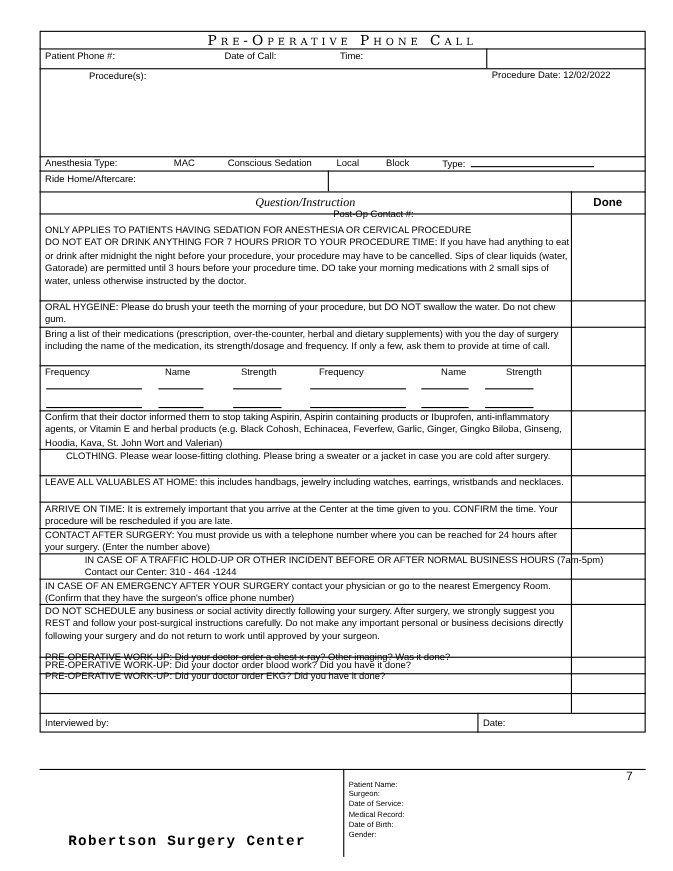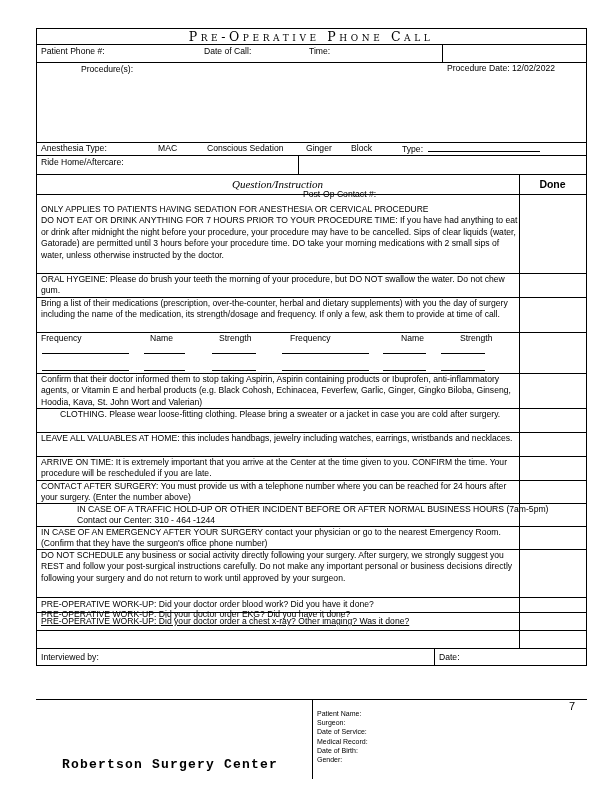--- a/index.html
+++ b/index.html
@@ -60,21 +60,21 @@
 <div class="t" style="left:41px; top:46px;">Patient Phone #:</div>
 <div class="t" style="left:204px; top:46px;">Date of Call:</div>
 <div class="t" style="left:309px; top:46px;">Time:</div>
 <div class="t" style="left:447px; top:63px;">Procedure Date: 12/02/2022</div>
 
 <div class="t" style="left:41px; top:64px;padding-left:40px;">Procedure(s):</div>
 
 <div class="t" style="left:41px; top:143px;">Anesthesia Type:</div>
 <div class="t" style="left:158px; top:143px;">MAC</div>
 <div class="t" style="left:207px; top:143px;">Conscious Sedation</div>
-<div class="t" style="left:306px; top:143px;">Ginger</div>
+<div class="t" style="left:306px; top:143px;">Local</div>
 <div class="t" style="left:351px; top:143px;">Block</div>
 <div class="t" style="left:402px; top:143px;">
   <span>Type:</span>
   <span class="blank" style="width:112px; margin-left:3px;"></span>
 </div>
 
 <div class="t" style="left:41px; top:157px;">Ride Home/Aftercare:</div>
 <div class="t" style="left:303px; top:157px;margin-top:32px;">Post-Op Contact #:</div>
 
 <div class="qhead">Question/Instruction</div>
@@ -112,21 +112,21 @@
 
 <div class="para" style="left:41px; top:374px;">Confirm that their doctor informed them to stop taking Aspirin, Aspirin containing products or Ibuprofen, anti-inflammatory agents, or Vitamin E and herbal products (e.g. Black Cohosh, Echinacea, Feverfew, Garlic, Ginger, Gingko Biloba, Ginseng, Hoodia, Kava, St. John Wort and Valerian)</div>
 <div class="para" style="left:41px; top:409px;margin-left:19px;">CLOTHING. Please wear loose-fitting clothing.  Please bring a sweater or a jacket in case you are cold after surgery.</div>
 <div class="para" style="left:41px; top:433px;">LEAVE ALL VALUABLES AT HOME:  this includes handbags, jewelry including watches, earrings, wristbands and necklaces.</div>
 <div class="para" style="left:41px; top:457px;">ARRIVE ON TIME:  It is extremely important that you arrive at the Center at the time given to you. CONFIRM the time.  Your procedure will be rescheduled if you are late.</div>
 <div class="para" style="left:41px; top:481px;">CONTACT AFTER SURGERY:  You must provide us with a telephone number where you can be reached for 24 hours after your surgery.  (Enter the number above)</div>
 <div class="para" style="left:41px; top:504px;margin-left:36px;">IN CASE OF A TRAFFIC HOLD-UP OR OTHER INCIDENT BEFORE OR AFTER NORMAL BUSINESS HOURS (7am-5pm) Contact our Center: 310 - 464 -1244</div>
 <div class="para" style="left:41px; top:527px;">IN CASE OF AN EMERGENCY AFTER YOUR SURGERY contact your physician or go to the nearest Emergency Room.  (Confirm that they have the surgeon's office phone number)</div>
 <div class="para" style="left:41px; top:550px;">DO NOT SCHEDULE any business or social activity directly following your surgery.  After surgery, we strongly suggest you REST and follow your post-surgical instructions carefully.  Do not make any important personal or business decisions directly following your surgery and do not return to work until approved by your surgeon.</div>
 <div class="para" style="left:41px; top:599px;">PRE-OPERATIVE WORK-UP:  Did your doctor order blood work?  Did you have it done?</div>
-<div class="para" style="left:41px; top:616px;text-decoration:underline;">PRE-OPERATIVE WORK-UP:  Did your doctor order a chest x-ray?  Other imaging?  Was it done?</div>
+<div class="para" style="left:41px; top:592px;">PRE-OPERATIVE WORK-UP:  Did your doctor order a chest x-ray?  Other imaging?  Was it done?</div>
 <div class="para" style="left:41px; top:609px;">PRE-OPERATIVE WORK-UP:  Did your doctor order EKG?  Did you have it done?</div>
 
 <div class="abs" style="left:520px; top:195px; width:66px; height:78px;"></div>
 <div class="abs" style="left:520px; top:274px; width:66px; height:23px;"></div>
 <div class="abs" style="left:520px; top:298px; width:66px; height:34px;"></div>
 <div class="abs" style="left:520px; top:333px; width:66px; height:40px;"></div>
 <div class="abs" style="left:520px; top:374px; width:66px; height:34px;"></div>
 <div class="abs" style="left:520px; top:409px; width:66px; height:23px;"></div>
 <div class="abs" style="left:520px; top:433px; width:66px; height:23px;"></div>
 <div class="abs" style="left:520px; top:457px; width:66px; height:23px;"></div>

